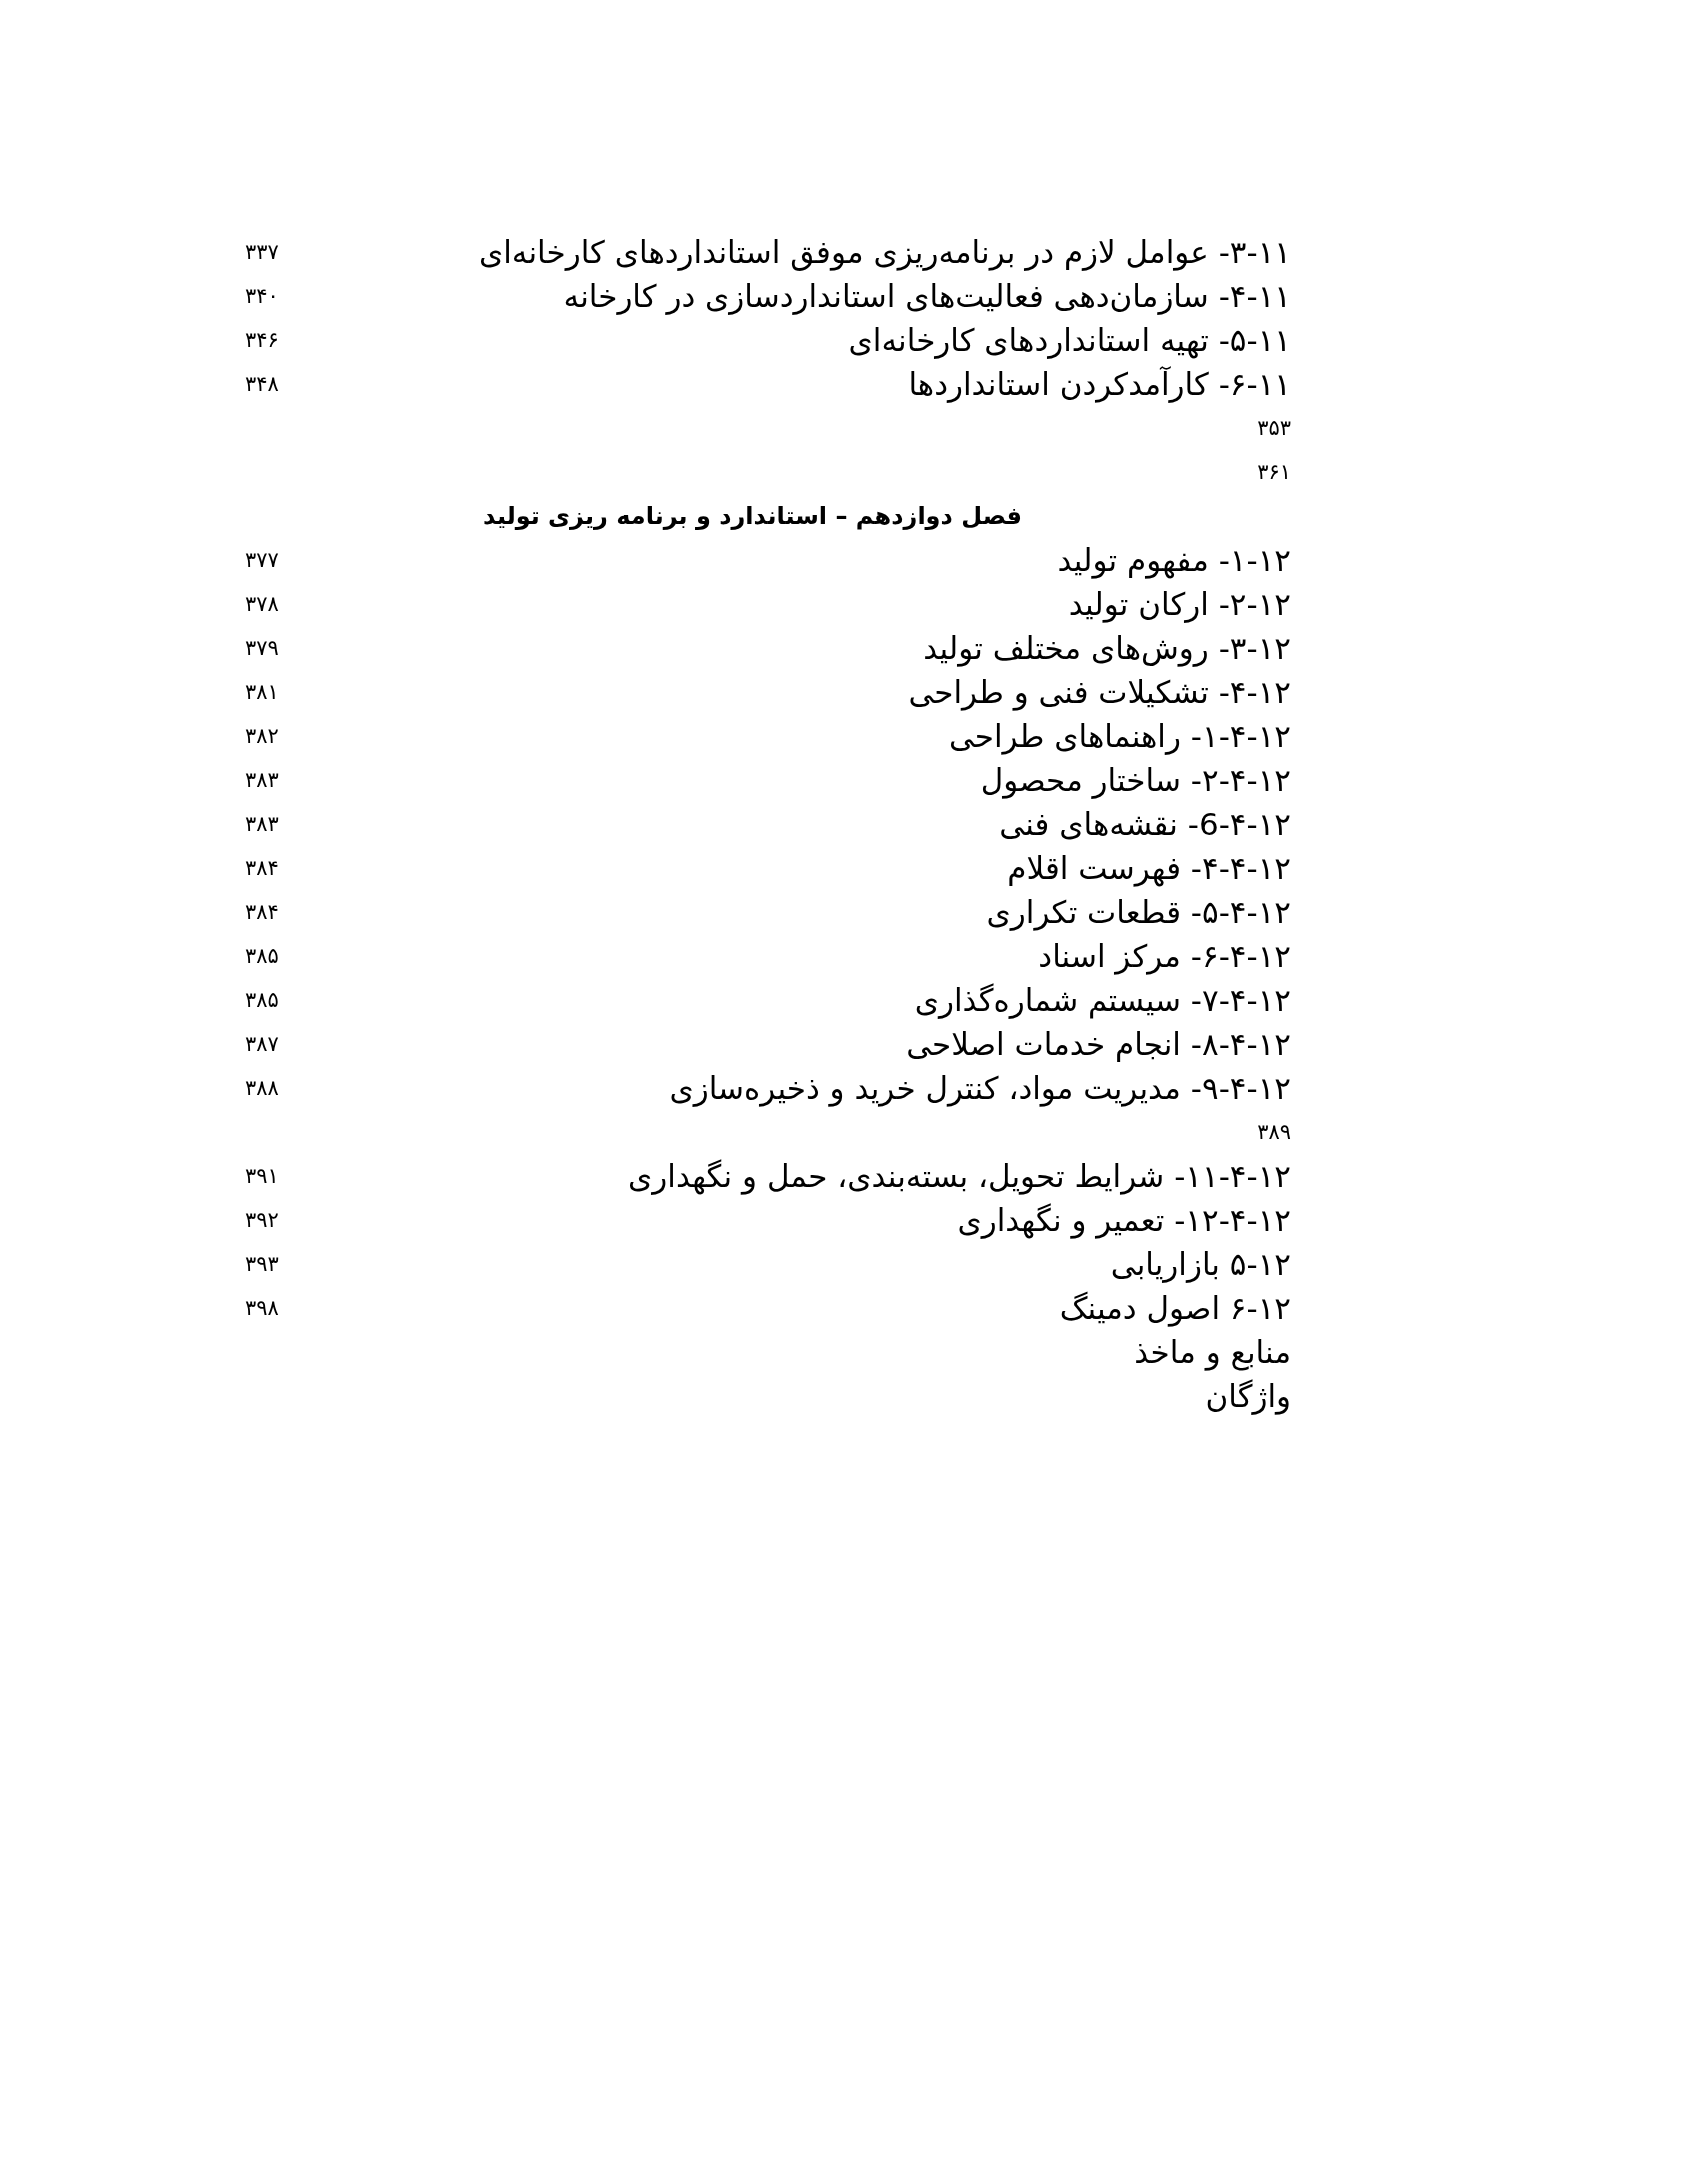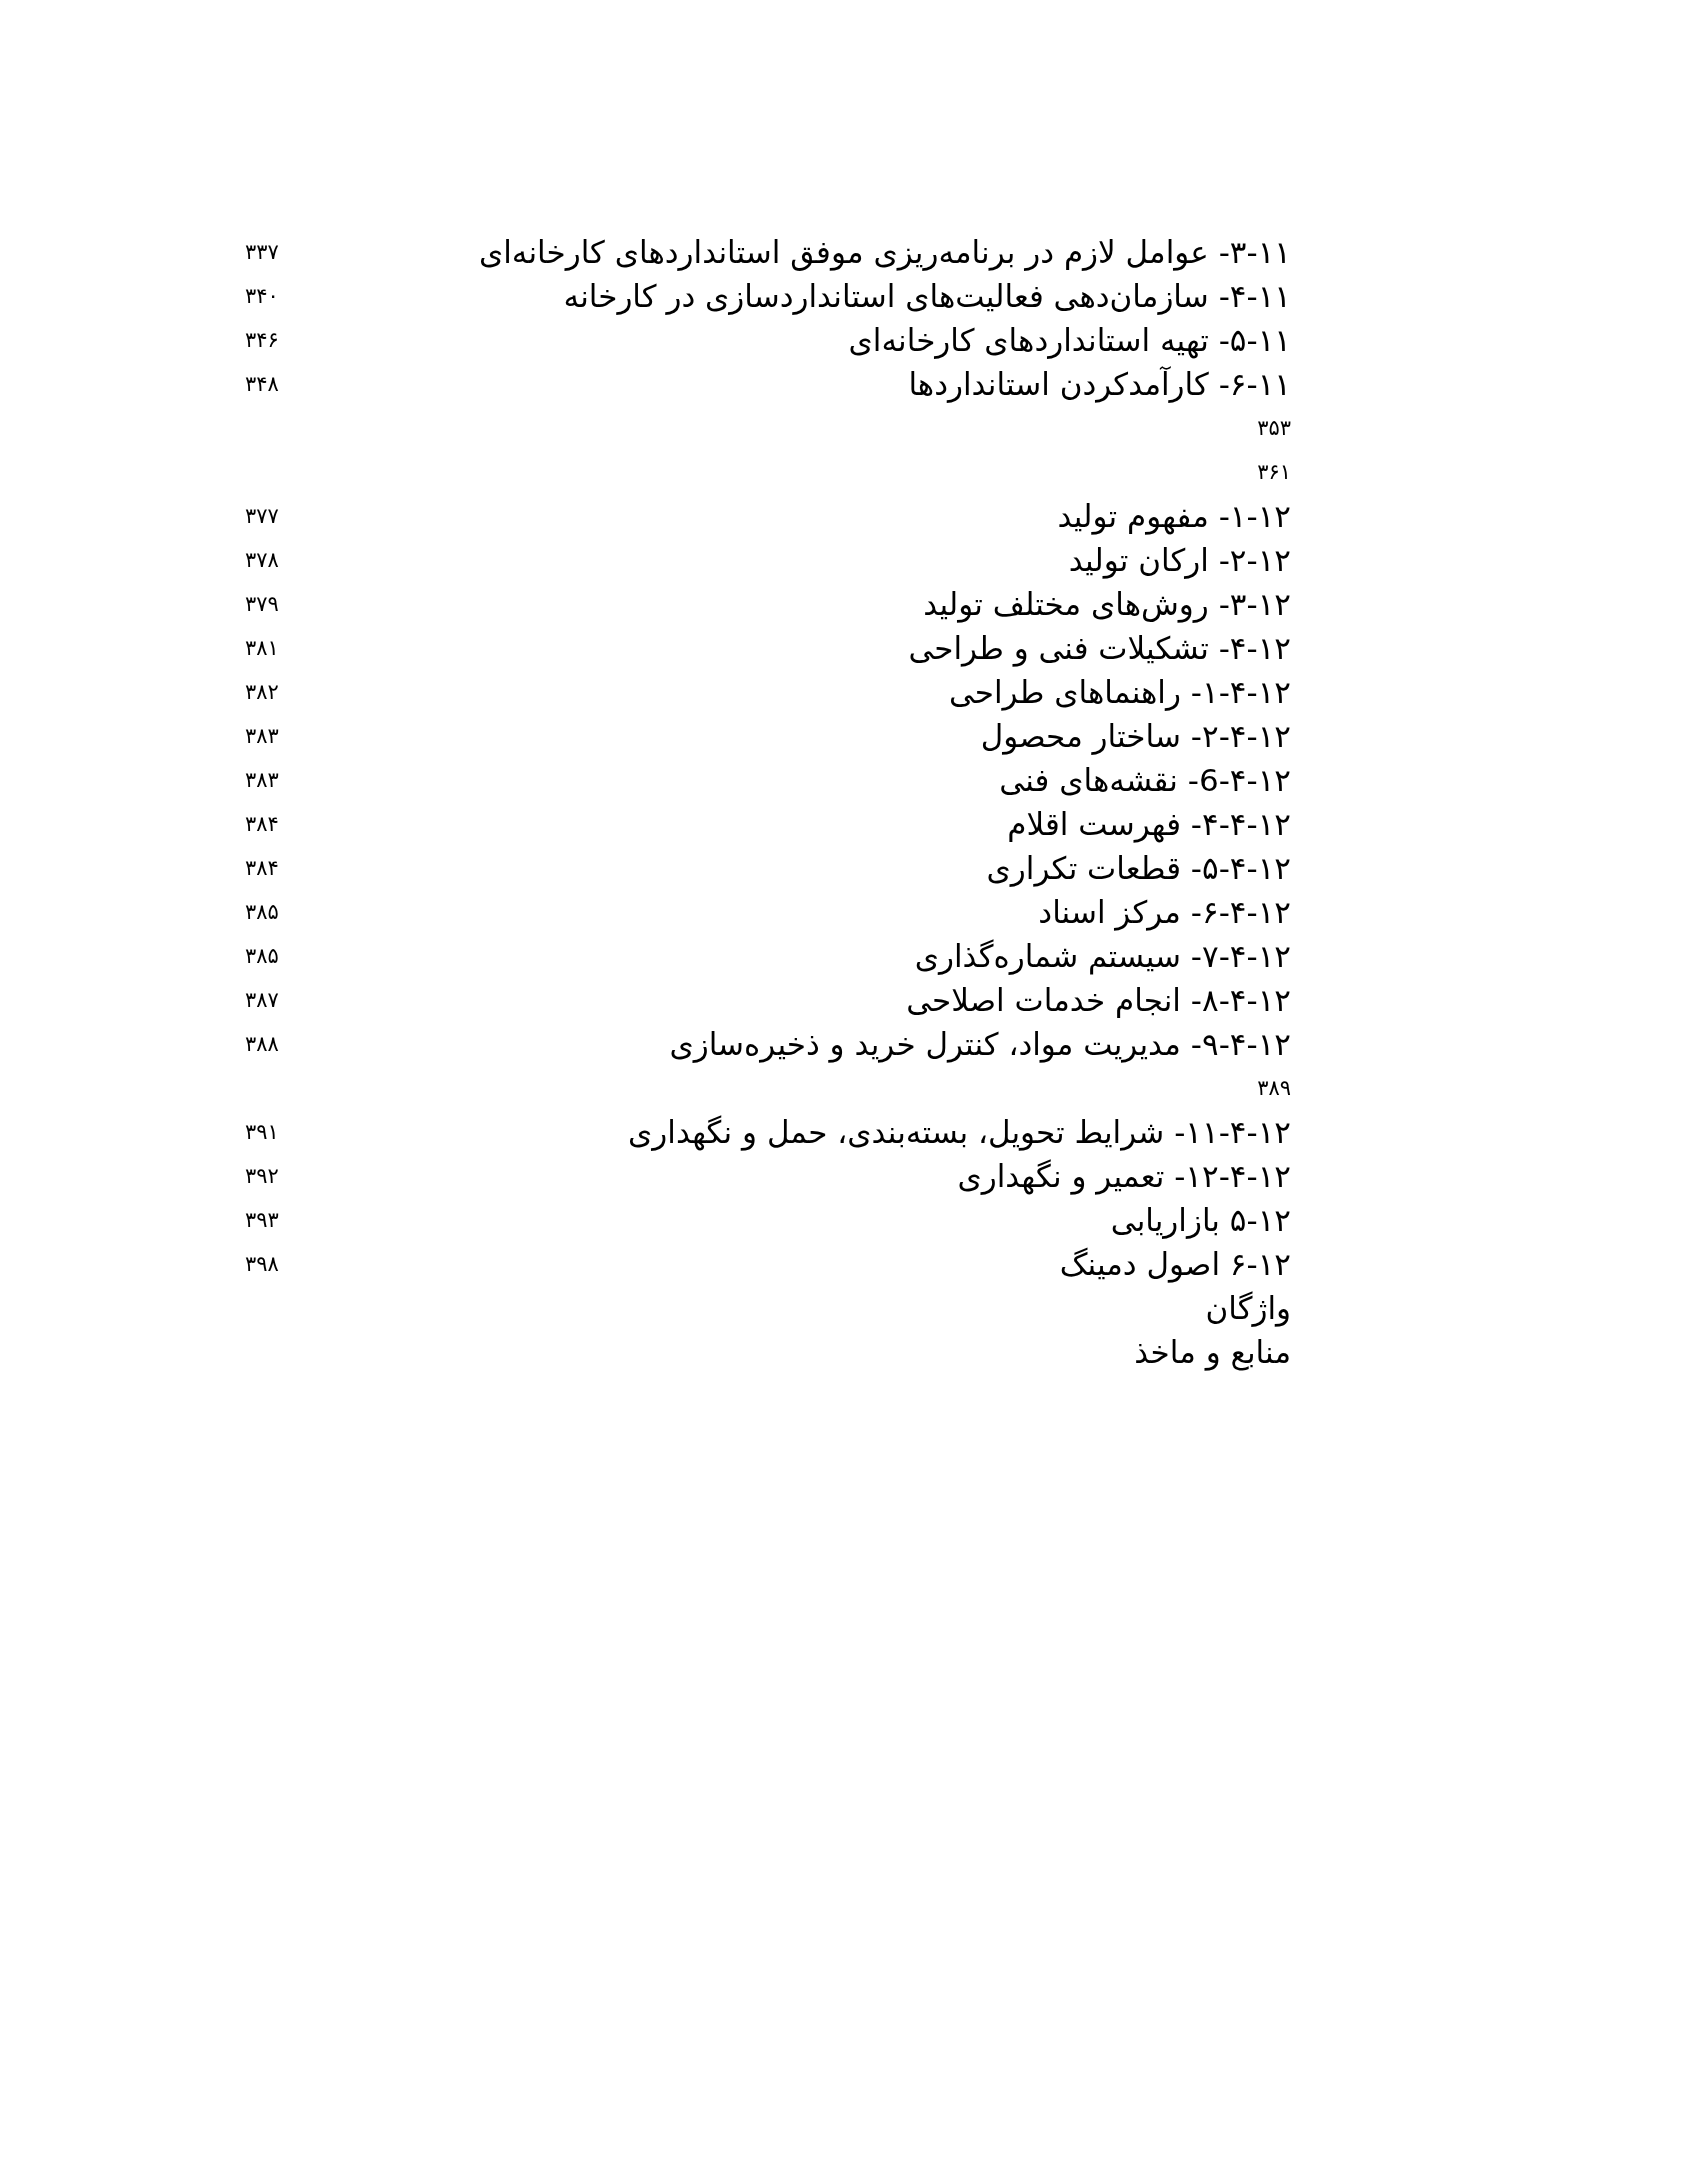--- a/index.html
+++ b/index.html
@@ -69,20 +69,24 @@
       <div class="toc-row">
     <span class="toc-title">۱۱‏-۶‏- کارآمدکردن استانداردها</span>
     <span class="toc-page">۳۴۸</span>
   </div>
       <div class="toc-row">
     <span class="toc-page">۳۵۳</span>
   </div>
       <div class="toc-row">
     <span class="toc-page">۳۶۱</span>
   </div>
+      <div class="toc-row chapter">
+    <span class="toc-title">فصل دوازدهم – استاندارد و برنامه ریزی تولید</span>
+    <span class="toc-page"></span>
+  </div>
       <div class="toc-row">
     <span class="toc-title">۱۲‏-۱‏- مفهوم تولید</span>
     <span class="toc-page">۳۷۷</span>
   </div>
       <div class="toc-row">
     <span class="toc-title">۱۲‏-۲‏- ارکان تولید</span>
     <span class="toc-page">۳۷۸</span>
   </div>
       <div class="toc-row">
     <span class="toc-title">۱۲‏-۳‏- روش‌های مختلف تولید</span>
@@ -141,21 +145,21 @@
   </div>
       <div class="toc-row">
     <span class="toc-title">۱۲‏-۵ بازاریابی</span>
     <span class="toc-page">۳۹۳</span>
   </div>
       <div class="toc-row">
     <span class="toc-title">۱۲‏-۶ اصول دمینگ</span>
     <span class="toc-page">۳۹۸</span>
   </div>
       <div class="toc-row">
-    <span class="toc-title">واژگان</span>
+    <span class="toc-title">منابع و ماخذ</span>
     <span class="toc-page"></span>
   </div>
       <div class="toc-row">
-    <span class="toc-title">منابع و ماخذ</span>
+    <span class="toc-title">واژگان</span>
     <span class="toc-page"></span>
   </div>
     </div>
 </div>
 
 </body></html>

